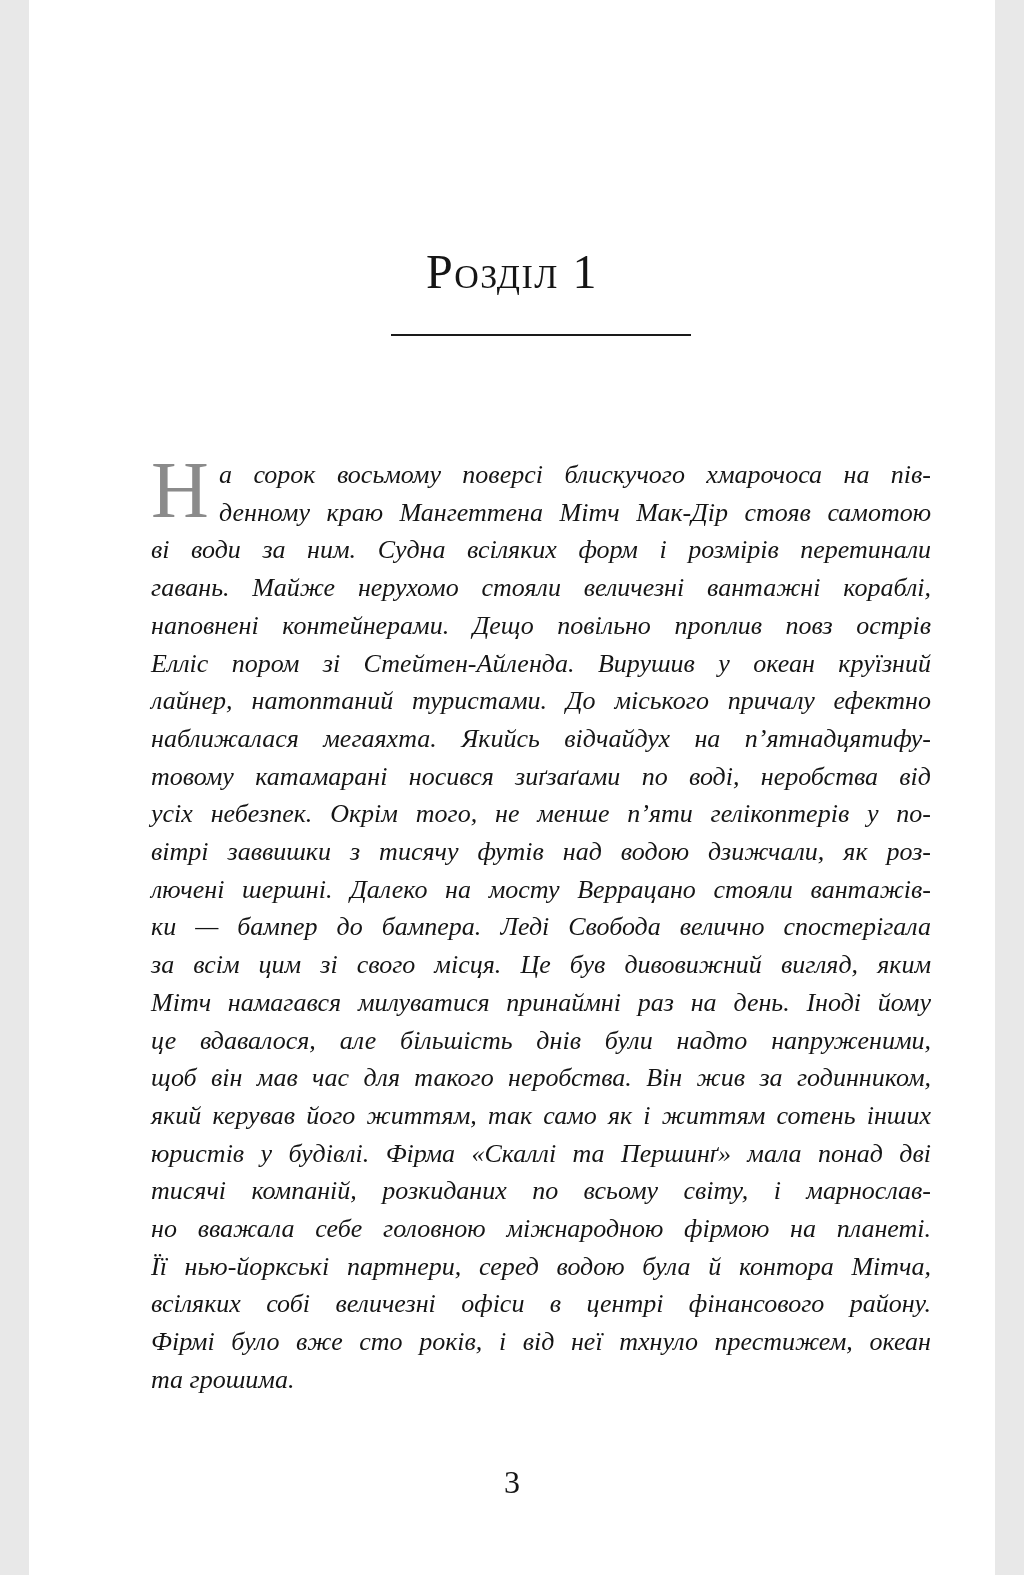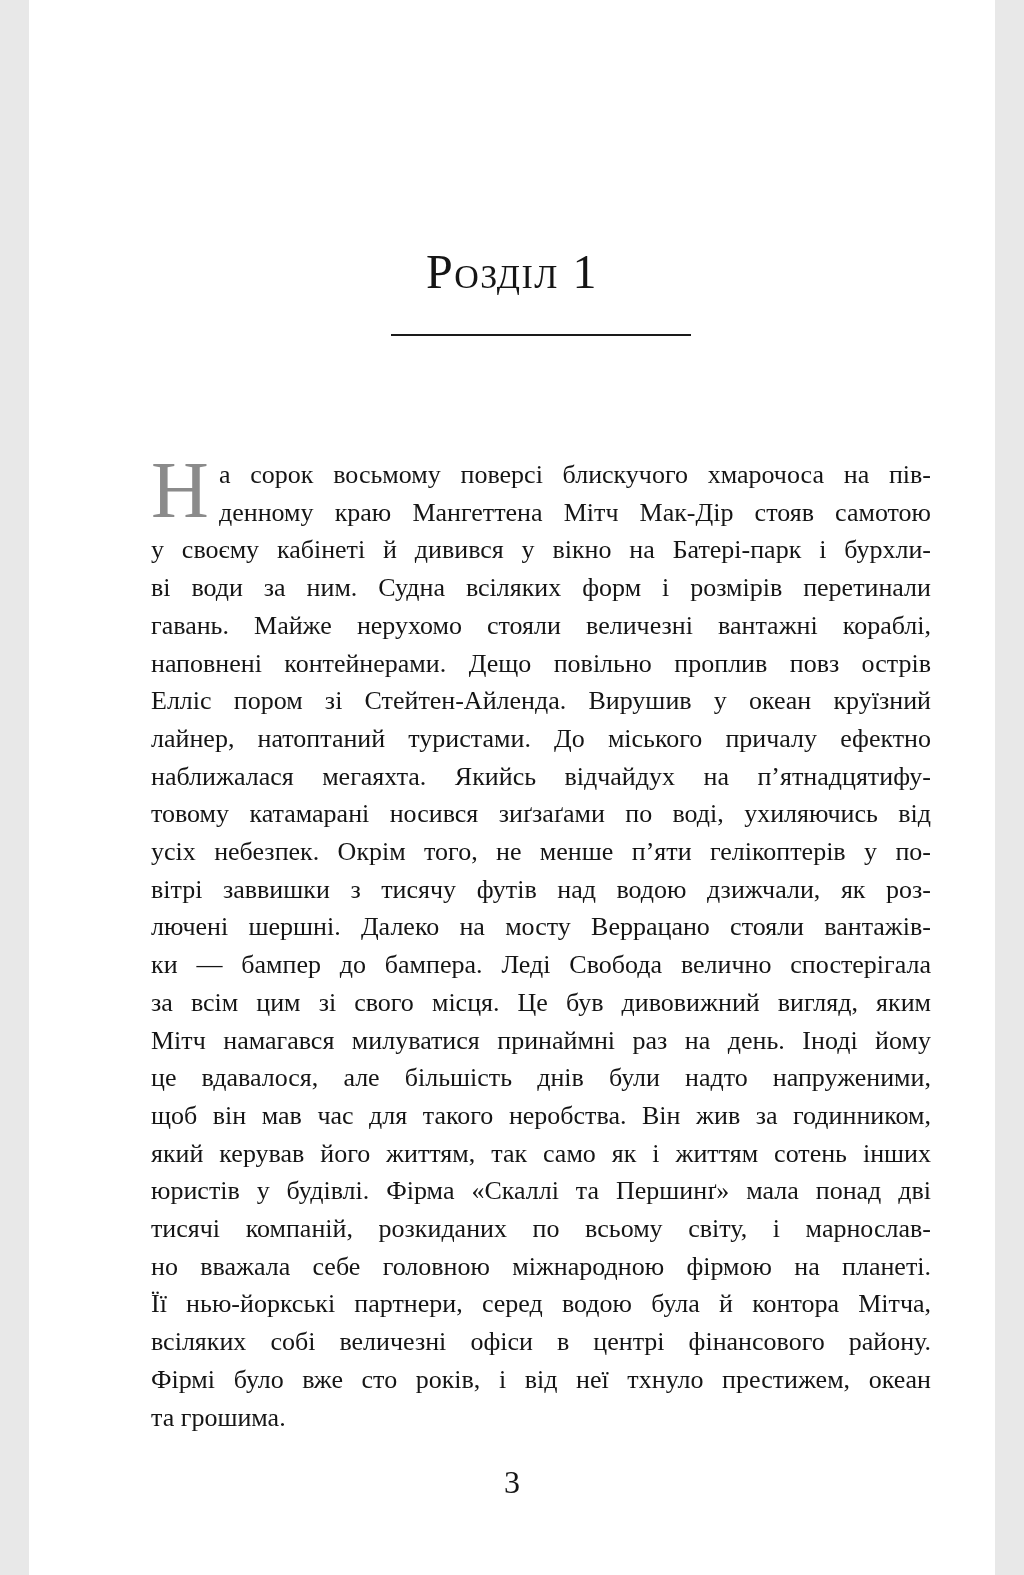--- a/index.html
+++ b/index.html
@@ -46,20 +46,21 @@
     position:absolute;
     left:0;top:-6px;
     font-size:80px;
     line-height:1;
     color:var(--drop-cap);
   }
   .lines .line{
     text-align:justify;
     text-align-last:justify;
     white-space:normal;
+    font-style:italic;
   }
   .lines .line:nth-child(1),
   .lines .line:nth-child(2){
     padding-left:68px;
   }
   .lines .line:last-child{
     text-align-last:left;
   }
   .pageno{
     position:absolute;
@@ -76,28 +77,27 @@
 <div class="page">
   <h1 class="chapter">Розділ 1</h1>
 
   <div class="rule"></div>
 
   <div class="text">
     <span class="dropcap">Н</span>
     <div class="lines">
         <div class="line">а сорок восьмому поверсі блискучого хмарочоса на пів-</div>
         <div class="line">денному краю Мангеттена Мітч Мак-Дір стояв самотою</div>
-        <div class="line">у своєму кабінеті й дивився у вікно на Батері-парк і бурхли-</div>
         <div class="line">ві води за ним. Судна всіляких форм і розмірів перетинали</div>
         <div class="line">гавань. Майже нерухомо стояли величезні вантажні кораблі,</div>
         <div class="line">наповнені контейнерами. Дещо повільно проплив повз острів</div>
         <div class="line">Елліс пором зі Стейтен-Айленда. Вирушив у океан круїзний</div>
         <div class="line">лайнер, натоптаний туристами. До міського причалу ефектно</div>
         <div class="line">наближалася мегаяхта. Якийсь відчайдух на п’ятнадцятифу-</div>
-        <div class="line">товому катамарані носився зиґзаґами по воді, ухиляючись від</div>
+        <div class="line">товому катамарані носився зиґзаґами по воді, неробства від</div>
         <div class="line">усіх небезпек. Окрім того, не менше п’яти гелікоптерів у по-</div>
         <div class="line">вітрі заввишки з тисячу футів над водою дзижчали, як роз-</div>
         <div class="line">лючені шершні. Далеко на мосту Веррацано стояли вантажів-</div>
         <div class="line">ки — бампер до бампера. Леді Свобода велично спостерігала</div>
         <div class="line">за всім цим зі свого місця. Це був дивовижний вигляд, яким</div>
         <div class="line">Мітч намагався милуватися принаймні раз на день. Іноді йому</div>
         <div class="line">це вдавалося, але більшість днів були надто напруженими,</div>
         <div class="line">щоб він мав час для такого неробства. Він жив за годинником,</div>
         <div class="line">який керував його життям, так само як і життям сотень інших</div>
         <div class="line">юристів у будівлі. Фірма «Скаллі та Першинґ» мала понад дві</div>

